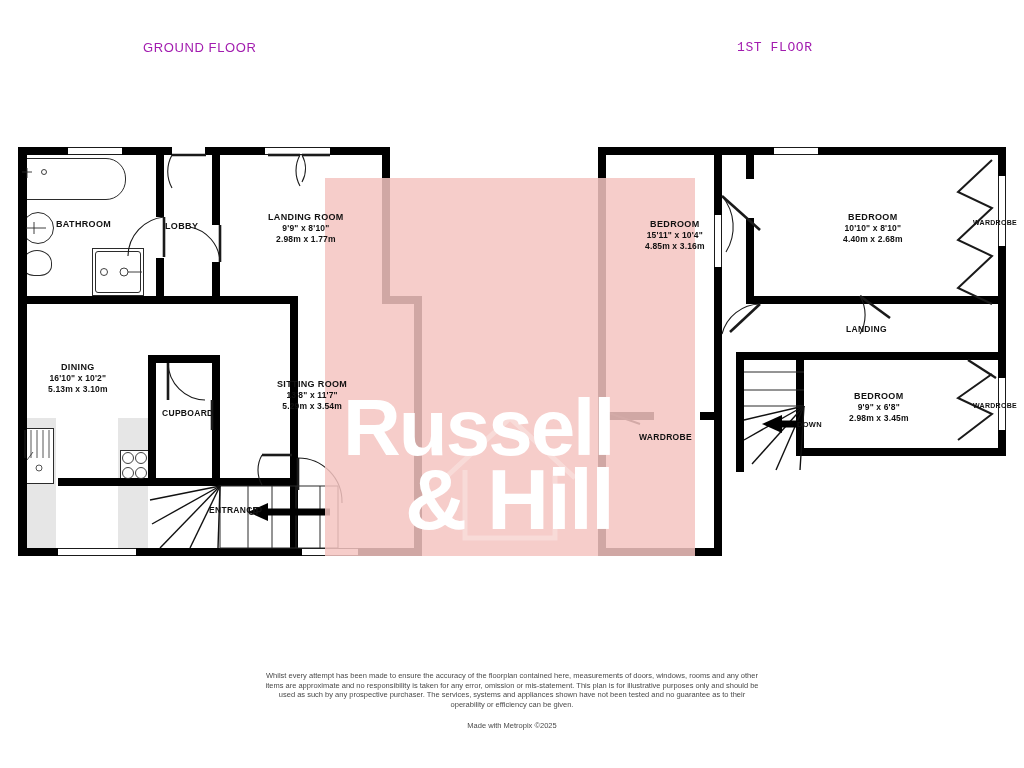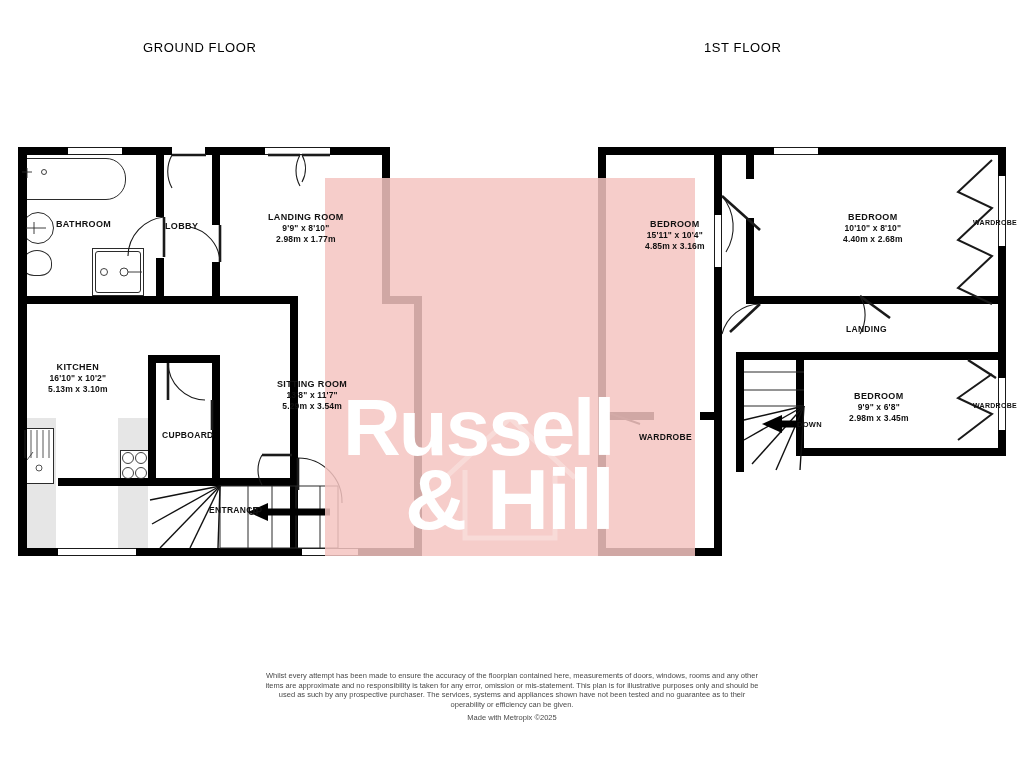--- a/index.html
+++ b/index.html
@@ -16,26 +16,26 @@
   }
   #stage {
     position: absolute;
     left: 0; top: 0;
     width: 1024px; height: 768px;
   }
   .floor-title {
     position: absolute;
     font-size: 13px;
     font-weight: 400;
-    color: #000000;
+    color: #a21caf;
     letter-spacing: 0.6px;
     white-space: nowrap;
   }
   #title-ground { left: 143px; top: 40px; }
-  #title-first  { left: 704px; top: 40px; }
+  #title-first  { left: 737px; top: 40px; font-family: Liberation Mono, monospace; }
 
   
   .room-label {
     position: absolute;
     text-align: center;
     color: #111;
     white-space: nowrap;
     line-height: 11px;
     z-index: 40;
   }
@@ -153,21 +153,21 @@
     left: 262px;
     top: 671px;
     width: 500px;
     text-align: center;
     font-size: 7.5px;
     line-height: 9.6px;
     color: #4a4a4a;
   }
   #disclaimer .made {
     display: block;
-    margin-top: 4px;
+    margin-top: 12px;
   }
 </style>
 </head>
 <body>
 
 <div id="stage">
 
   <div class="floor-title" id="title-ground">GROUND FLOOR</div>
   <div class="floor-title" id="title-first">1ST FLOOR</div>
 
@@ -430,32 +430,32 @@
     <span class="nm">LOBBY</span>
   </div>
 
   <div class="room-label" style="left:268px; top:212px;">
     <span class="nm">LANDING ROOM</span>
     <span class="d1">9'9"  x 8'10"</span>
     <span class="d2">2.98m  x 1.77m</span>
   </div>
 
   <div class="room-label" style="left:48px; top:362px;">
-    <span class="nm">KITCHEN</span>
+    <span class="nm">DINING</span>
     <span class="d1">16'10"  x 10'2"</span>
     <span class="d2">5.13m  x 3.10m</span>
   </div>
 
   <div class="room-label" style="left:277px; top:379px;">
     <span class="nm">SITTING ROOM</span>
     <span class="d1">13'8"  x 11'7"</span>
     <span class="d2">5.29m  x 3.54m</span>
   </div>
 
-  <div class="small-label" style="left:162px; top:430px;text-align:right;">CUPBOARD</div>
+  <div class="small-label" style="left:162px; top:408px;text-align:right;">CUPBOARD</div>
 
   <div class="small-label" style="left:209px; top:505px;">ENTRANCE</div>
 
   <div class="small-label" style="left:248px; top:506px; font-size:10px;">UP</div>
 
   <div class="room-label" style="left:645px; top:219px;">
     <span class="nm">BEDROOM</span>
     <span class="d1">15'11"  x 10'4"</span>
     <span class="d2">4.85m  x 3.16m</span>
   </div>

